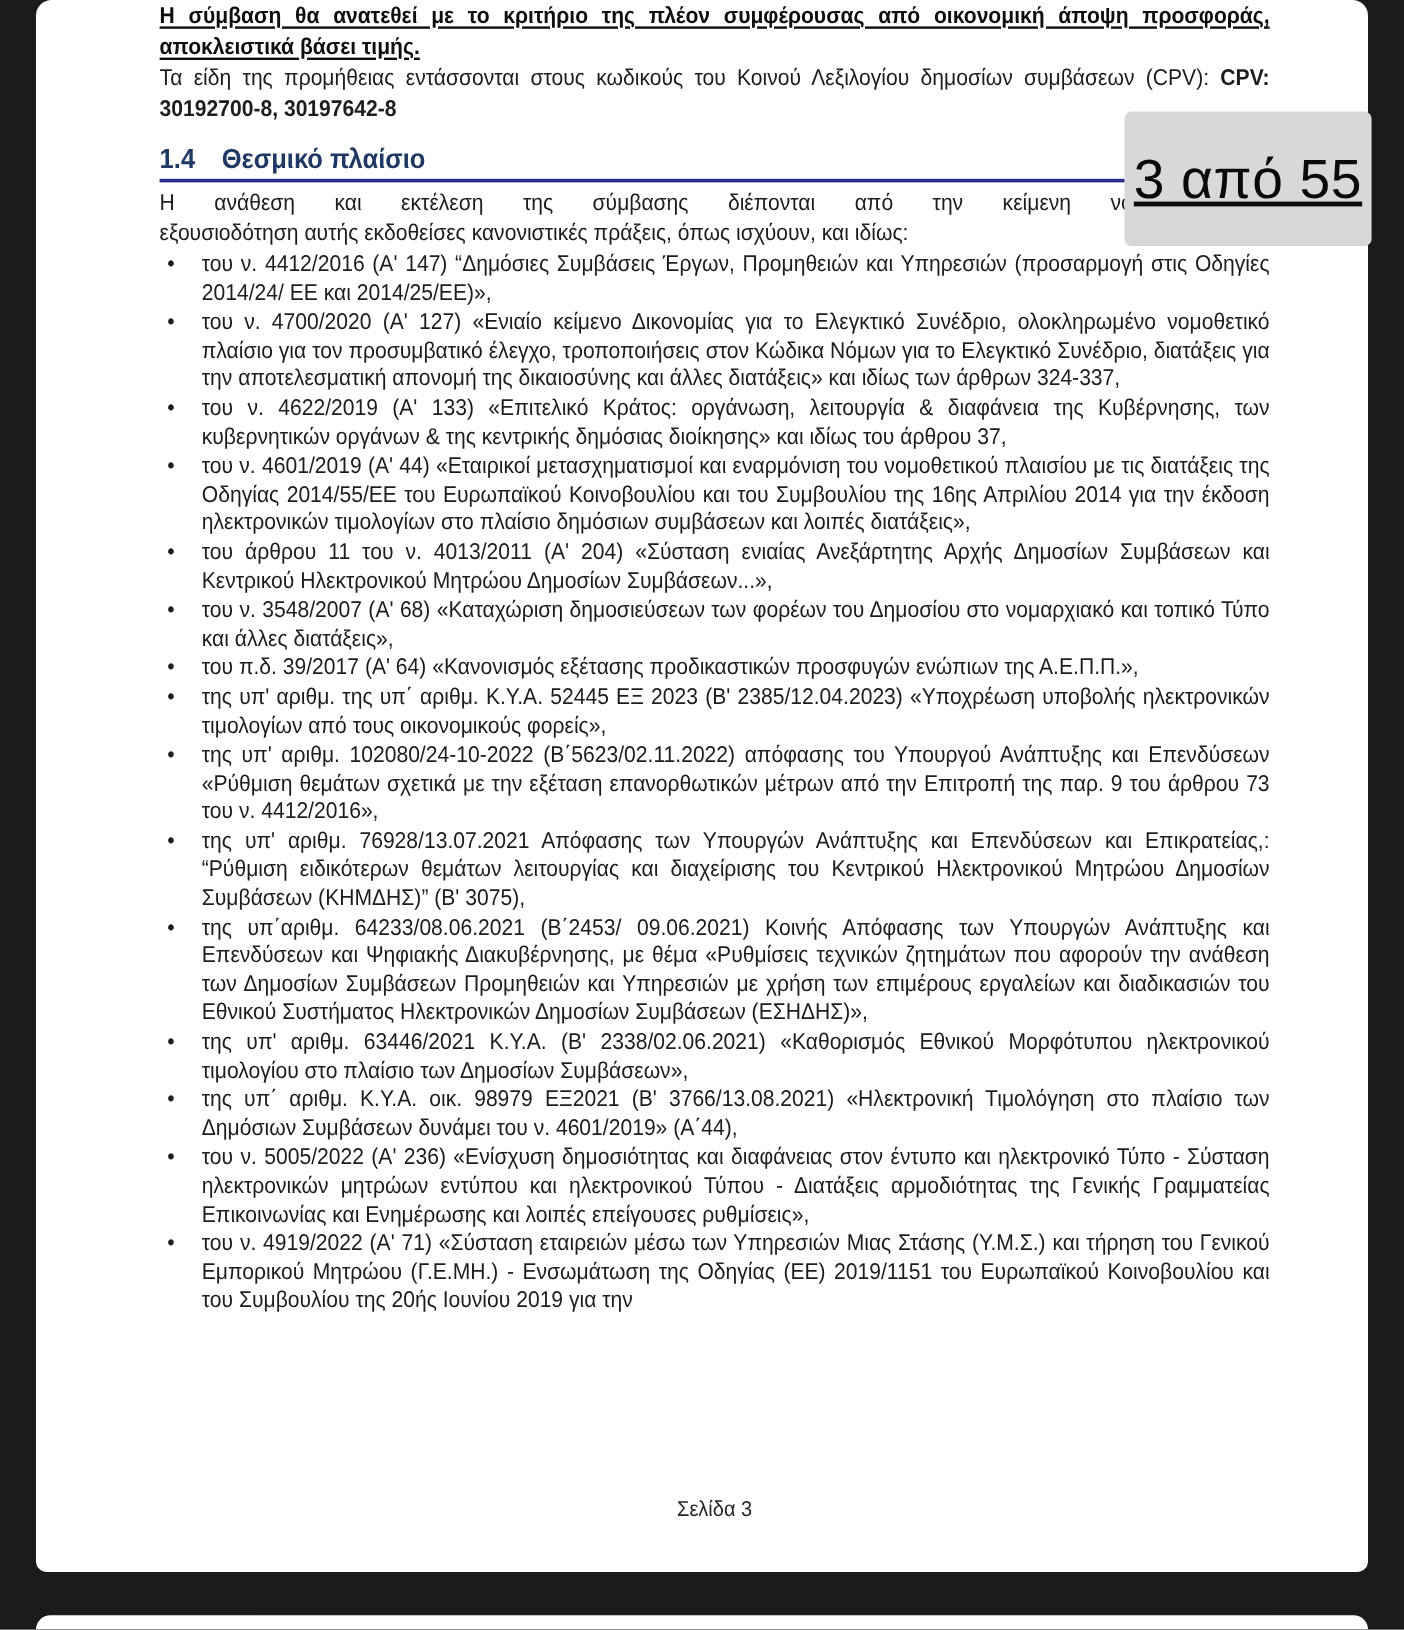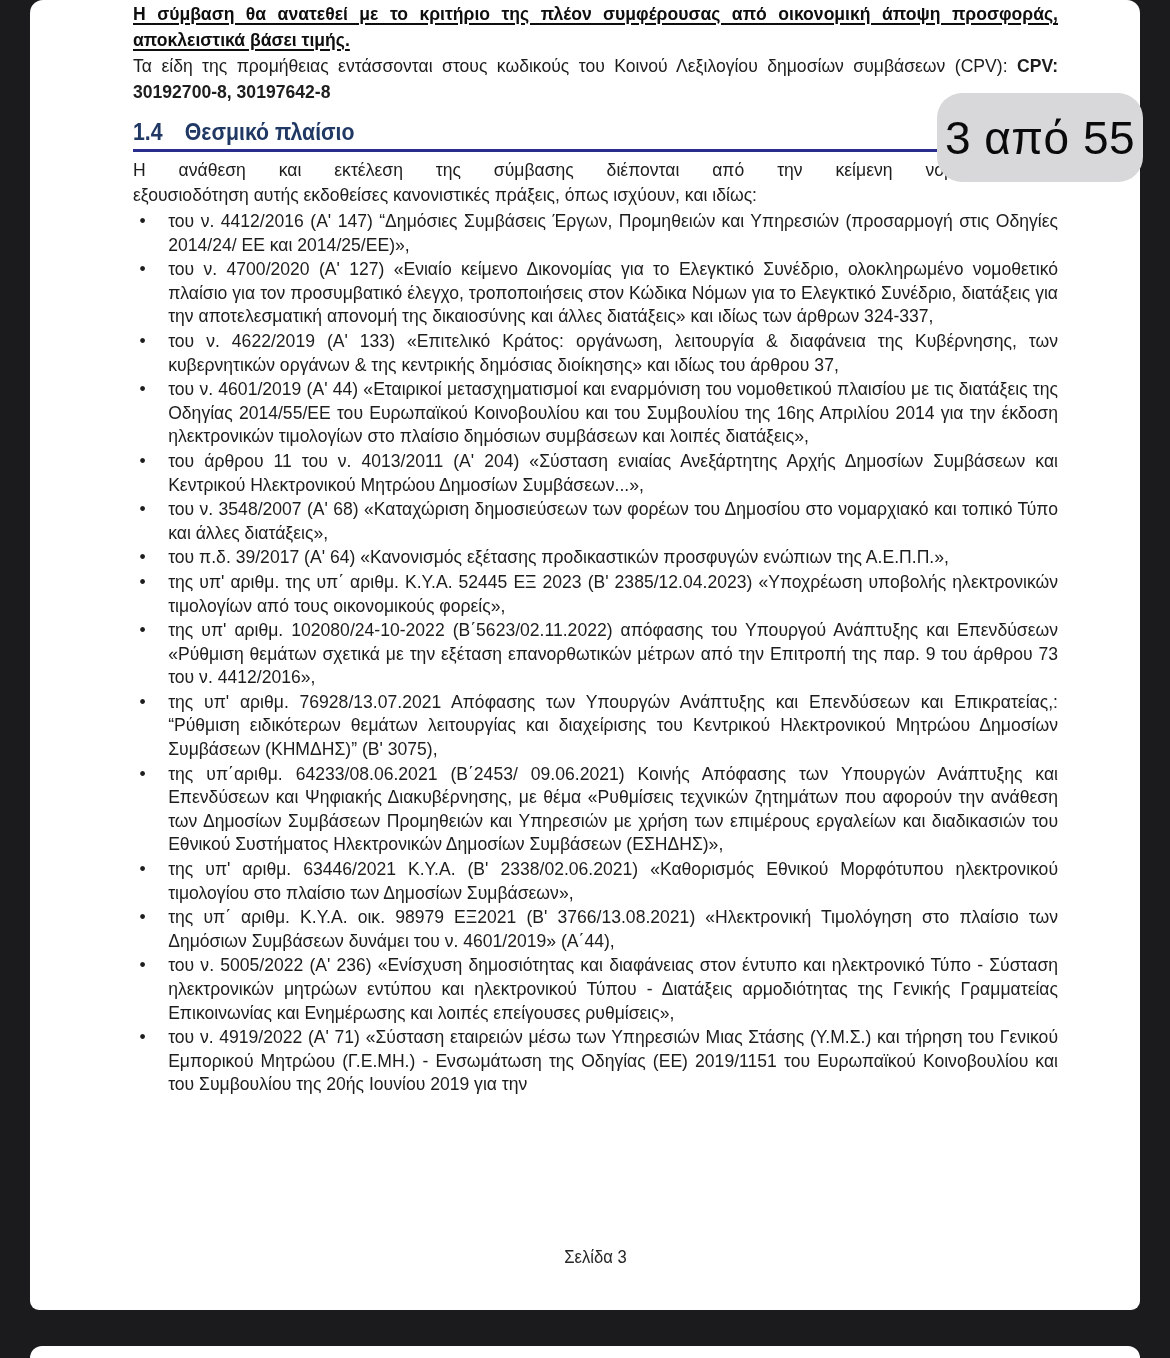--- a/index.html
+++ b/index.html
@@ -85,30 +85,31 @@
     position: absolute;
     top: 1243px; left: 0;
     width: 100%;
     text-align: center;
     font-size: 18px;
     color: #262626;
   }
   .badge {
     position: absolute;
     left: 937px; top: 93px;
-    width: 206px; height: 89px;
+    width: 206px; height: 112px;
     background: var(--badge_bg);
-    border-radius: 25px;
+    border-radius: 6px;
     display: flex;
     align-items: center;
     justify-content: center;
     font-size: 46px;
     color: var(--badge_text);
     z-index: 10;
     letter-spacing: 0.5px;
+    text-decoration: underline;
   }
 </style>
 </head>
 <body>
 
 <div class="page">
   <div class="content">
 
     <div class="intro-heading">Η σύμβαση θα ανατεθεί με το κριτήριο της πλέον συμφέρουσας από οικονομική άποψη προσφοράς, αποκλειστικά βάσει τιμής.</div>
 

